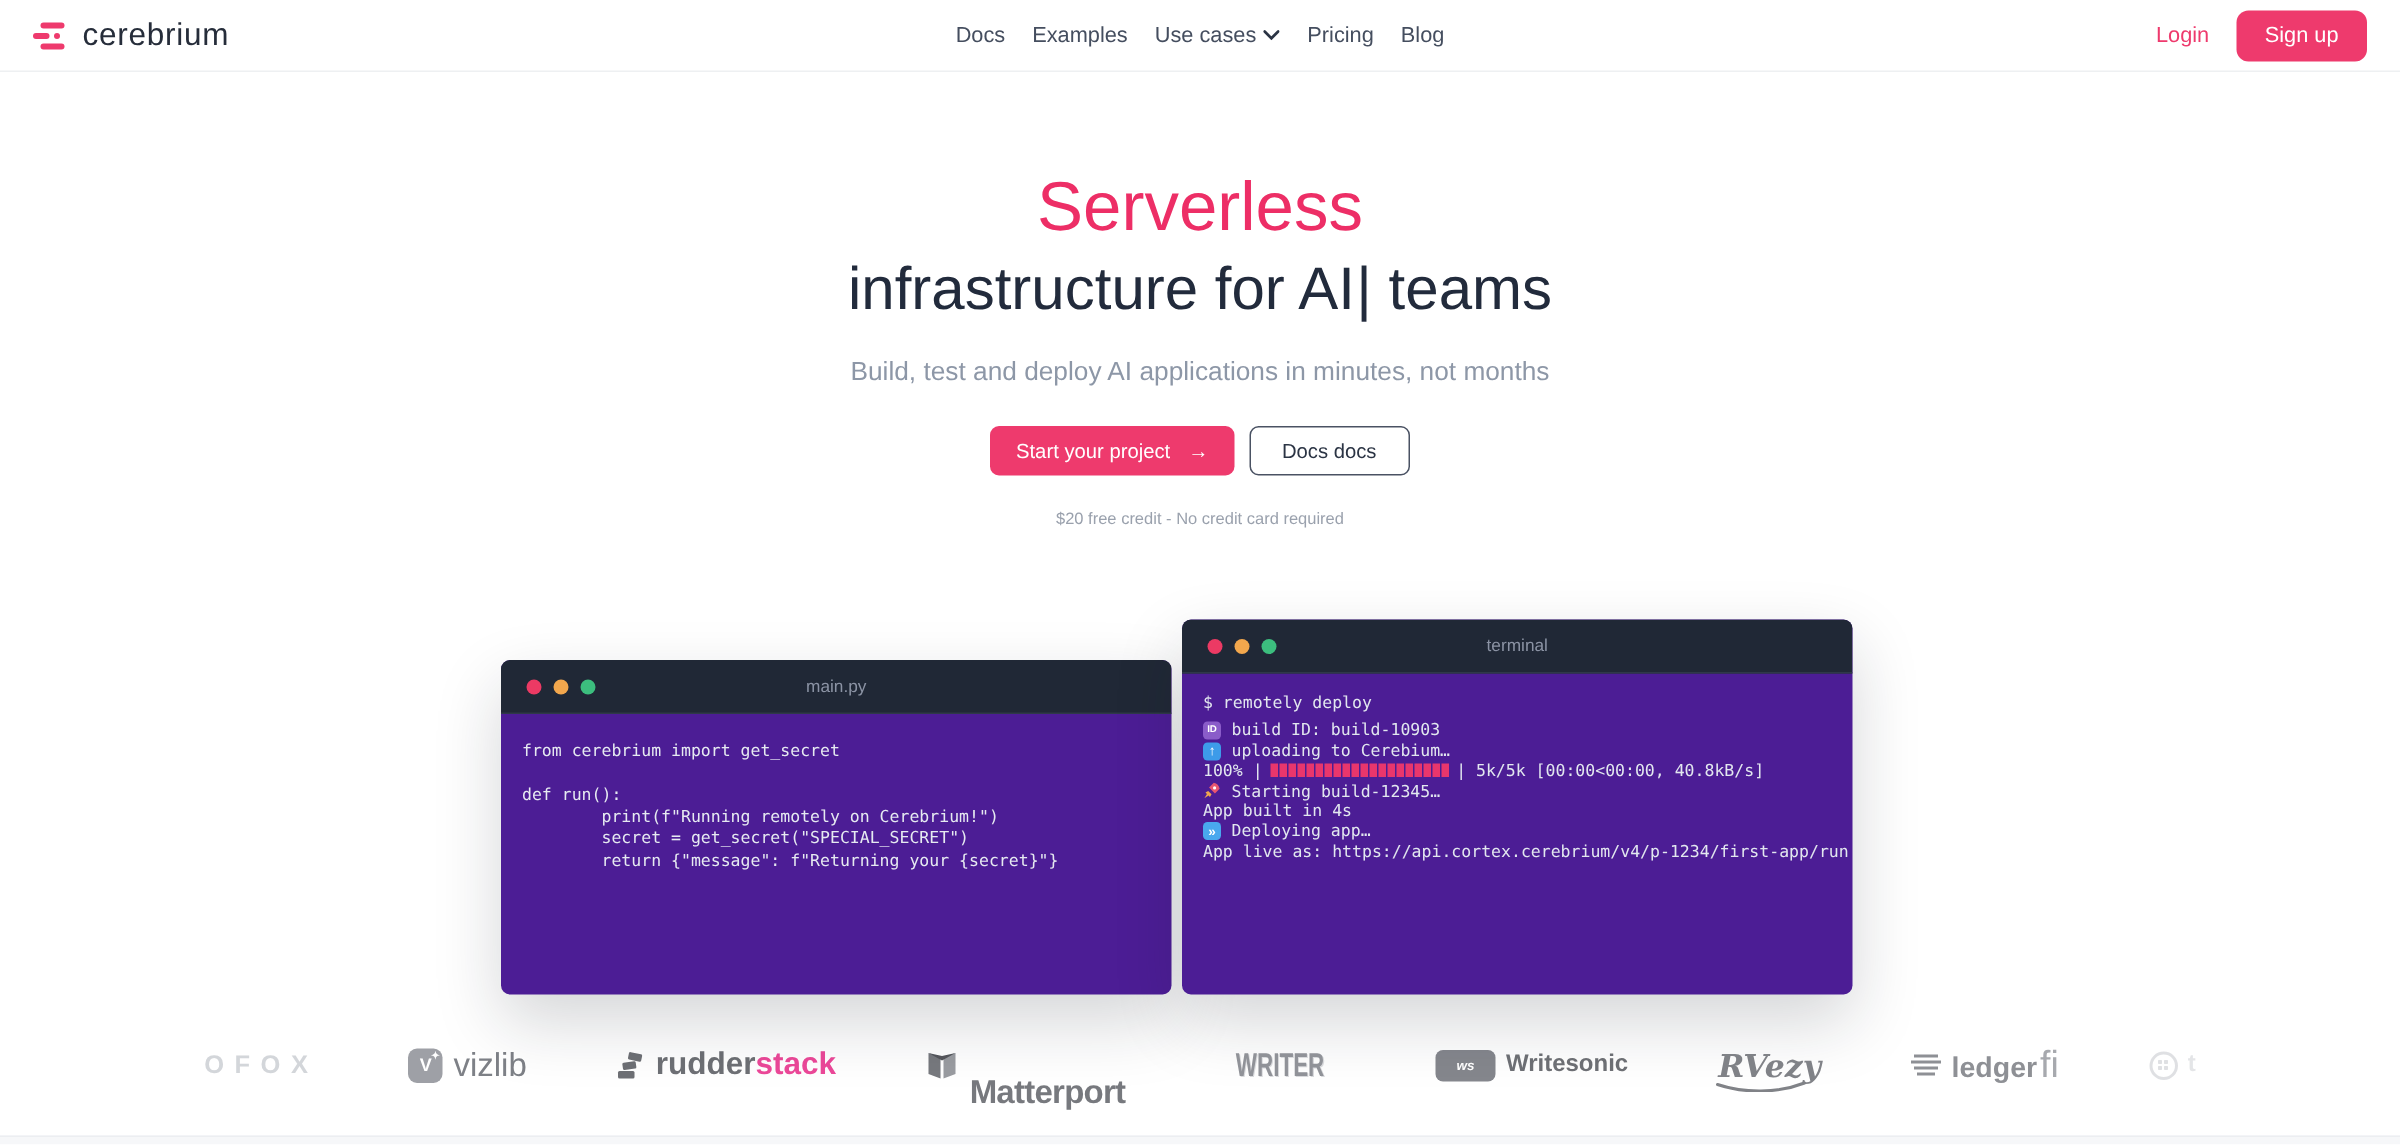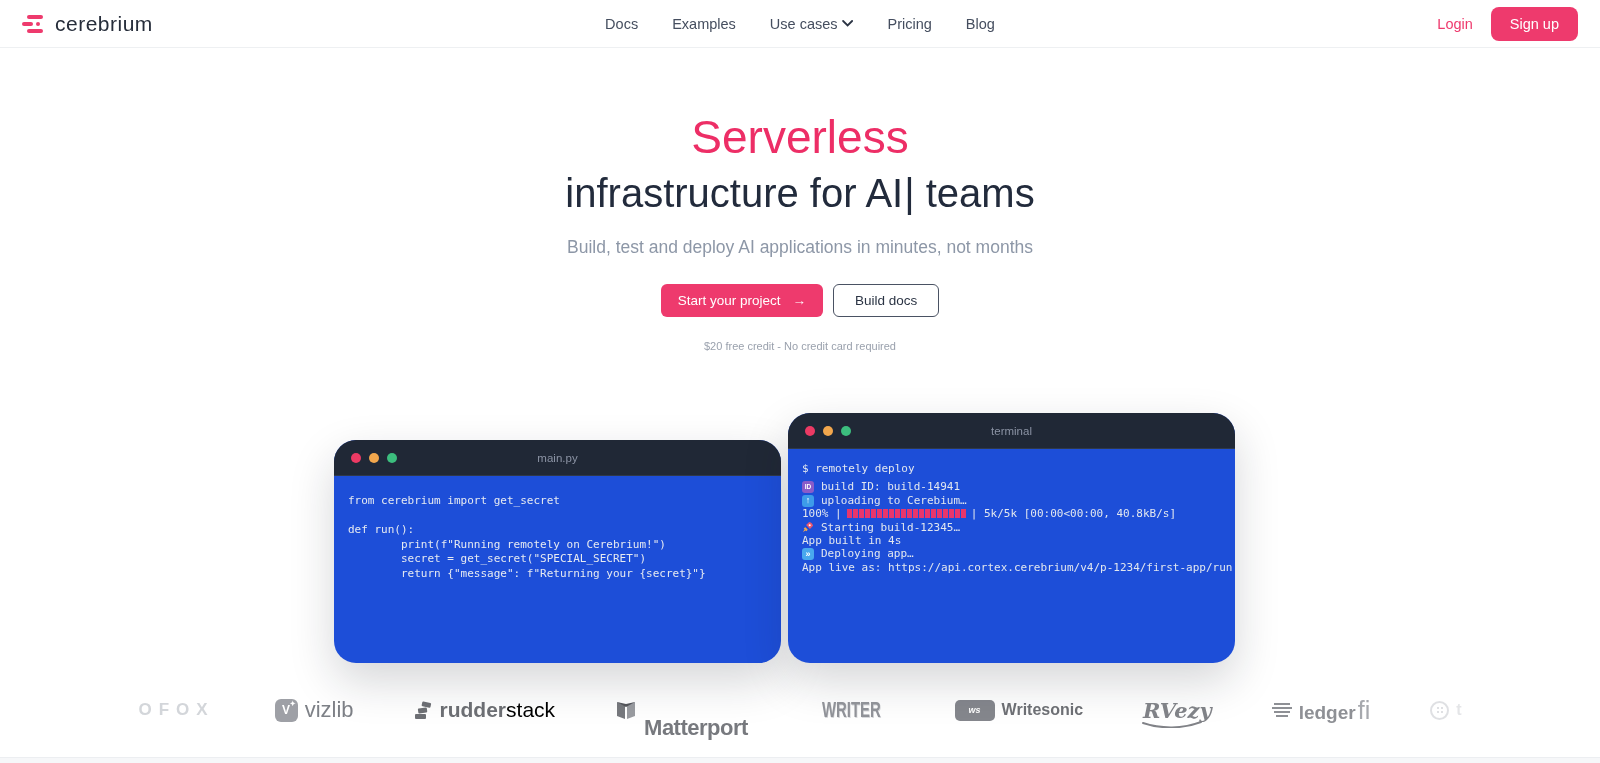--- a/index.html
+++ b/index.html
@@ -11,21 +11,21 @@
     border-bottom:1px solid #eef0f2; position:relative; background:#fff; }
   .brand { display:flex; align-items:center; gap:9px; }
   .logo-mark { display:flex; flex-direction:column; gap:3px; width:24px; }
   .logo-mark .r { display:flex; gap:3px; }
   .logo-mark .bar { height:4px; border-radius:2px; background:#ee3a6d; }
   .b1 { width:16px; margin-left:5px; }
   .b2 { width:11px; } .b2d { width:4px; }
   .b3 { width:16px; margin-left:5px; }
   .brand-name { font-size:21px; color:#262d3a; letter-spacing:.5px; font-weight:500; }
   .nav { position:absolute; left:50%; transform:translateX(-50%); display:flex;
-    gap:34px; align-items:center; }
+    gap:18px; align-items:center; }
   .nav a { text-decoration:none; color:#454e5f; font-size:14.5px; display:flex;
     align-items:center; gap:5px; cursor:pointer; }
   .hdr-right { margin-left:auto; display:flex; align-items:center; gap:18px; }
   .login { color:#ee3a6d; font-size:14.5px; text-decoration:none; cursor:pointer; }
   .signup { background:#ee3a6d; color:#fff; font-size:14.5px; border:none;
     border-radius:8px; padding:9px 19px; cursor:pointer; }
 
   
   .hero { height:365px; display:flex; flex-direction:column; align-items:center;
     padding-top:64px; background:#fff; }
@@ -38,21 +38,21 @@
   .cta-row { margin-top:26px; display:flex; gap:10px; align-items:center; }
   .cta-primary { background:#ee3a6d; color:#fff; border:none; border-radius:6px;
     font-size:13.5px; padding:9px 17px; display:flex; align-items:center; gap:12px;
     cursor:pointer; }
   .cta-secondary { background:#fff; color:#2b3444; border:1px solid #4a5263;
     border-radius:6px; font-size:13.5px; padding:8px 21px; cursor:pointer; }
   .footnote { margin-top:23px; font-size:11px; color:#9aa1ad; }
 
   
   .windows-area { position:relative; height:250px; width:1600px; }
-  .window { position:absolute; background:#1d4ed8; border-radius:22px; overflow:hidden;
+  .window { position:absolute; background:#4c1d95; border-radius:6px; overflow:hidden;
     box-shadow:0 18px 45px rgba(20,25,40,.18); }
   .win-editor   { left:334px; top:27px; width:447px; height:223px; }
   .win-terminal { left:788px; top:0;    width:447px; height:250px; }
   .titlebar { height:36px; background:#202836; border-bottom:1px solid #2f3949;
     display:flex; align-items:center; padding:0 17px; position:relative; }
   .dots { display:flex; gap:8px; }
   .dot { width:10px; height:10px; border-radius:50%; }
   .dot.red { background:#ec3a64; } .dot.yellow { background:#f2a74d; }
   .dot.green { background:#3cbe7e; }
   .win-title { position:absolute; left:0; right:0; text-align:center; color:#8b93a4;
@@ -78,21 +78,21 @@
   .logo-band { height:94px; background:#fff; display:flex; align-items:center;
     justify-content:center; gap:60px; }
   .logo { display:flex; align-items:center; gap:7px; color:#85878d; }
   .logo.fox { color:#c9ccd1; font-size:17px; font-weight:600; letter-spacing:7px; }
   .vz-icon { width:23px; height:23px; background:#9ea0a6; border-radius:6px; color:#fff;
     display:flex; align-items:center; justify-content:center; font-size:12px;
     font-weight:bold; position:relative; }
   .vz-spark { position:absolute; right:2px; top:1px; font-size:7px; }
   .logo.vizlib .txt { font-size:22px; font-weight:500; color:#7e8187; }
   .logo.rudderstack .bold { font-size:21px; font-weight:700; color:#6e7075; }
-  .logo.rudderstack .light { font-size:21px; font-weight:400; color:#000000; }
+  .logo.rudderstack .light { font-size:21px; font-weight:700; color:#ec4899; }
   .logo.matterport .txt { font-size:22px; font-weight:700; color:#77797e;
     letter-spacing:-.5px;margin-top:35px; }
   .logo.writer .txt { font-size:22px; font-weight:700; color:#909298;
     transform:scaleX(.68); letter-spacing:0; text-shadow:1px 1px 0 #d8d9dc; }
   .ws-badge { width:40px; height:21px; background:#85878d; border-radius:5px; color:#fff;
     font-size:9px; font-weight:bold; font-style:italic; display:flex;
     align-items:center; justify-content:center; }
   .logo.writesonic .txt { font-size:16px; font-weight:700; color:#6f7176; }
   .logo.rvezy .txt { font-family:"DejaVu Serif", serif; font-style:italic;
     font-weight:700; font-size:21px; color:#808287; position:relative; }
@@ -165,21 +165,21 @@
     <span>infrastructure for AI</span>
       <span class="cursor">|</span>
       <span class="post"> teams</span>
   </div>
   <div class="subtitle">Build, test and deploy AI applications in minutes, not months</div>
   <div class="cta-row">
     <button class="cta-primary">
       <span>Start your project</span>
         <span>→</span>
     </button>
-    <button class="cta-secondary">Build docs</button>
+    <button class="cta-secondary">Docs docs</button>
   </div>
   <div class="footnote">$20 free credit - No credit card required</div>
 </div>
 
 <div class="windows-area">
   <div class="window win-editor">
     <div class="titlebar">
       <div class="dots">
         <span class="dot red"></span>
         <span class="dot yellow"></span>
@@ -201,21 +201,21 @@
     <div class="titlebar">
       <div class="dots">
         <span class="dot red"></span>
         <span class="dot yellow"></span>
         <span class="dot green"></span>
       </div>
       <div class="win-title">terminal</div>
     </div>
     <div class="term-body">
         <div class="t-line gap"><span class="t-text">$ remotely deploy</span></div>
-        <div class="t-line"><span class="ticon icon-id">ID</span><span class="t-text">build ID: build-14941</span></div>
+        <div class="t-line"><span class="ticon icon-id">ID</span><span class="t-text">build ID: build-10903</span></div>
         <div class="t-line"><span class="ticon icon-upload">↑</span><span class="t-text">uploading to Cerebium…</span></div>
         <div class="t-line"><span class="t-text">100% |</span><span class="pbar"><span class="pseg"></span><span class="pseg"></span><span class="pseg"></span><span class="pseg"></span><span class="pseg"></span><span class="pseg"></span><span class="pseg"></span><span class="pseg"></span><span class="pseg"></span><span class="pseg"></span><span class="pseg"></span><span class="pseg"></span><span class="pseg"></span><span class="pseg"></span><span class="pseg"></span><span class="pseg"></span><span class="pseg"></span><span class="pseg"></span><span class="pseg"></span><span class="pseg"></span></span><span class="t-text">| 5k/5k [00:00&lt;00:00, 40.8kB/s]</span></div>
         <div class="t-line"><span class="ticon icon-rocket"><svg width="12" height="12" viewBox="0 0 16 16">
               <path d="M9.6 1.2c2.9.6 4.6 2.3 5.2 5.2l-4.2 4.2-5.2-5.2 4.2-4.2z" fill="#e8566f"></path>
               <circle cx="10.3" cy="5.7" r="1.4" fill="#fff"></circle>
               <path d="M4.6 8.4L2.2 9.8l1.3 1.3-2.3 3.7 3.7-2.3 1.3 1.3 1.4-2.4-3-3z" fill="#f0a64f"></path>
             </svg></span><span class="t-text">Starting build-12345…</span></div>
         <div class="t-line"><span class="t-text">App built in 4s</span></div>
         <div class="t-line"><span class="ticon icon-deploy">»</span><span class="t-text">Deploying app…</span></div>
         <div class="t-line"><span class="t-text">App live as: https://api.cortex.cerebrium/v4/p-1234/first-app/run</span></div>

